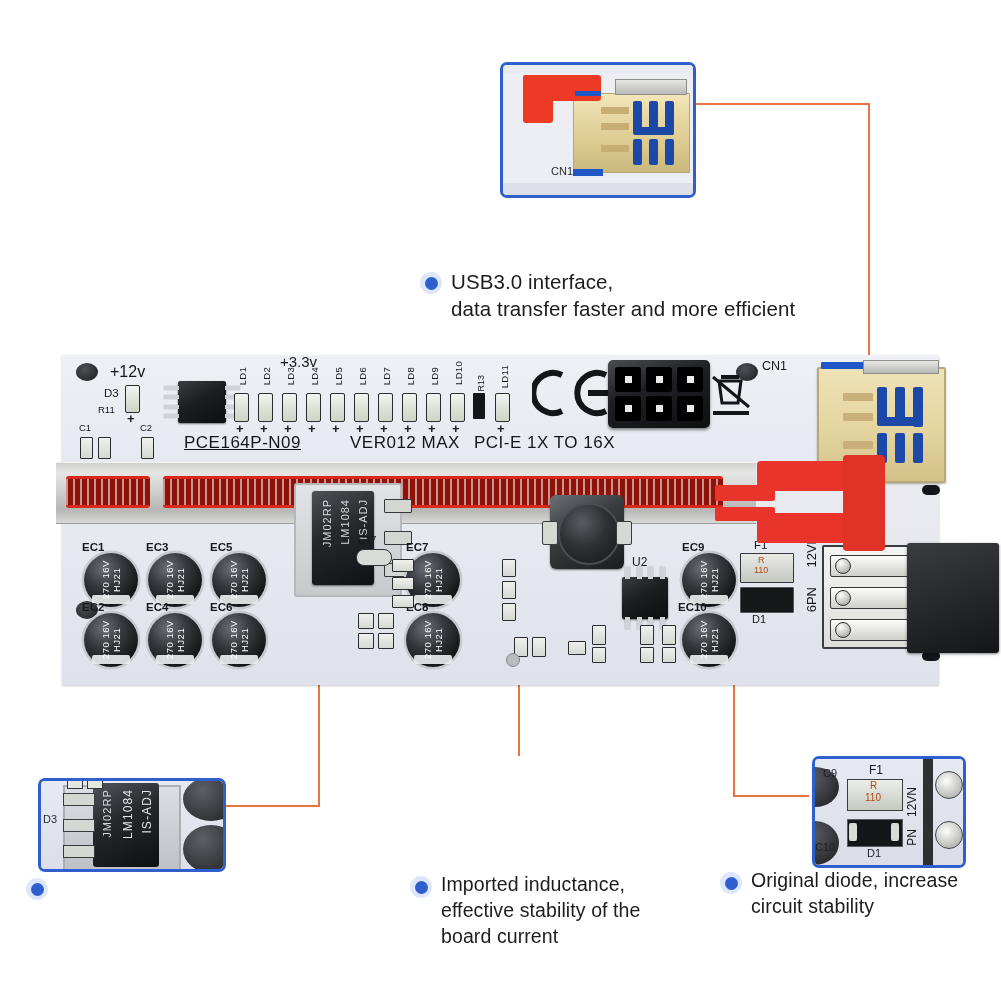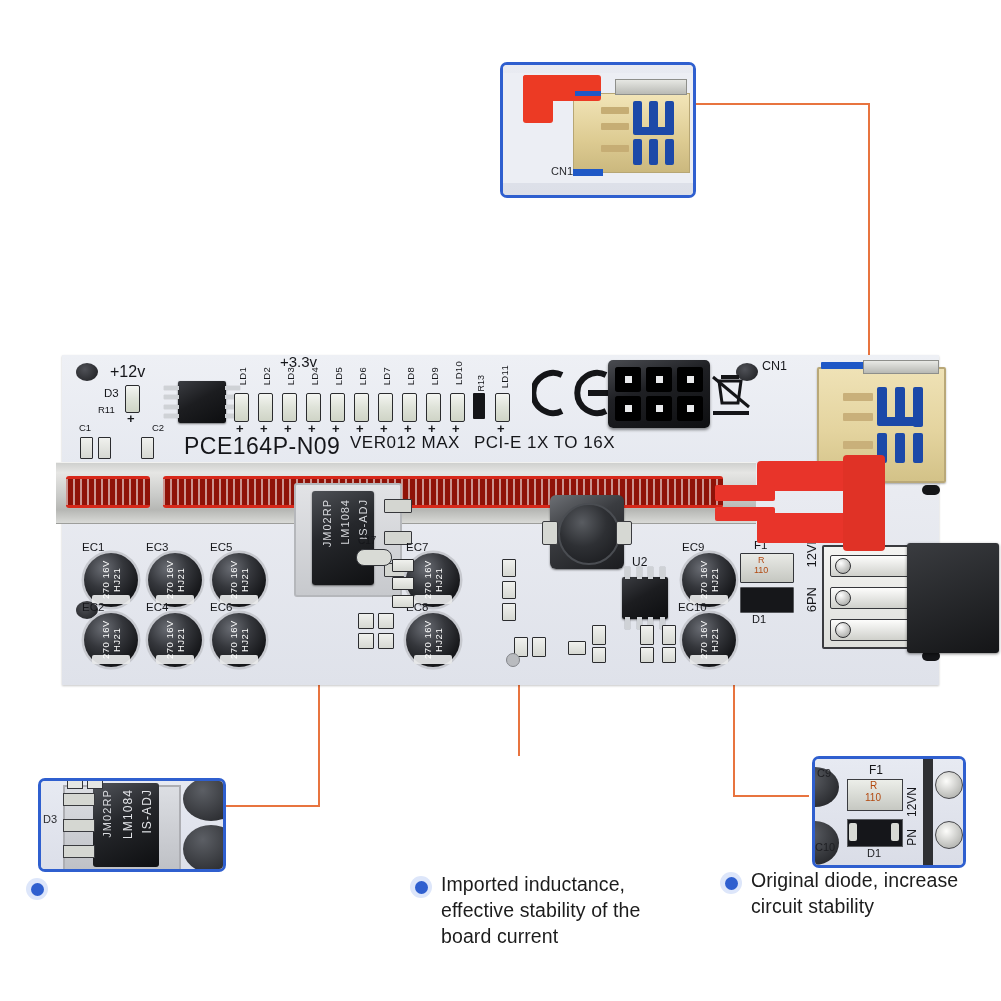--- a/index.html
+++ b/index.html
@@ -71,21 +71,21 @@
   
   .cap{position:absolute;border-radius:50%;
     background:radial-gradient(circle at 36% 28%,#6a6d74 0%,#35373c 38%,#17181b 72%,#0a0a0c 100%);
     box-shadow:0 0 0 2.5px #c7c9cf, 0 1px 2px rgba(0,0,0,.45);
     display:flex;align-items:center;justify-content:center;}
   .cap::after{content:"";position:absolute;left:14%;bottom:6%;width:72%;height:16%;
     background:#e9eaec;border-radius:2px;opacity:.92;}
   .cap-txt{writing-mode:vertical-rl;transform:rotate(180deg);color:#ffffff;
     font-size:9.5px;letter-spacing:.5px;line-height:1.18;text-align:center;z-index:2;
     font-family:"Liberation Sans", sans-serif;}
-  .cap-lab{position:absolute;font-size:11.5px;font-weight:400;color:#17181c;}
+  .cap-lab{position:absolute;font-size:11.5px;font-weight:700;color:#17181c;}
 
   
   .ic{position:absolute;background:linear-gradient(150deg,#3b3d42 0%,#1c1d20 45%,#0d0e10 100%);
     border-radius:2px;box-shadow:0 1px 2px rgba(0,0,0,.5);}
   .pins{position:absolute;display:flex;justify-content:space-around;}
   .pins i{display:block;background:#cfd2d6;box-shadow:0 0 1px rgba(0,0,0,.5);}
 
   
   .led{position:absolute;width:13px;height:27px;border-radius:2px;
     background:linear-gradient(180deg,#f4f5f2 0%,#dfe3d9 48%,#cfd4c6 100%);
@@ -198,20 +198,27 @@
     <div style="position:absolute;left:98px;top:80px;width:28px;height:7px;background:#c6ad74;border-radius:1px;"></div>
 
     <div style="position:absolute;left:20px;top:10px;width:78px;height:26px;background:#ec3a24;border-radius:3px;"></div>
     <div style="position:absolute;left:20px;top:10px;width:30px;height:48px;background:#ec3a24;border-radius:3px;"></div>
 
     <div style="position:absolute;left:70px;top:104px;width:30px;height:7px;background:#1f58c6;"></div>
     <div style="position:absolute;left:72px;top:26px;width:26px;height:5px;background:#1f58c6;"></div>
     <div class="pcb-text" style="left:48px;top:100px;font-size:11px;color:#2b2c30;">CN1</div>
   </div>
 
+  <div class="callout" id="callout-usb">
+    <span class="bullet">
+        <i></i>
+      </span>
+    <span class="ctext">USB3.0 interface,
+data transfer faster and more efficient</span>
+  </div>
 
   <div id="board">
     <div id="board-top"></div>
 
     <div style="position:absolute;left:14px;top:8px;width:22px;height:18px;border-radius:50%;background:radial-gradient(circle at 40% 35%,#4f5157,#1a1b1e);"></div>
     <div style="position:absolute;left:674px;top:8px;width:22px;height:18px;border-radius:50%;background:radial-gradient(circle at 40% 35%,#4f5157,#1a1b1e);"></div>
     <div style="position:absolute;left:14px;top:246px;width:22px;height:18px;border-radius:50%;background:radial-gradient(circle at 40% 35%,#4f5157,#1a1b1e);"></div>
     <div style="position:absolute;left:776px;top:258px;width:22px;height:18px;border-radius:50%;background:radial-gradient(circle at 40% 35%,#4f5157,#1a1b1e);"></div>
 
     <div class="pcb-text" style="left:48px;top:8px;font-size:16px;">+12v</div>
@@ -340,27 +347,27 @@
       <div class="tine" style="left:94px;top:18px;width:10px;height:40px;"></div>
       <div class="tine" style="left:58px;top:48px;width:46px;height:9px;"></div>
       <div class="tine" style="left:58px;top:64px;width:10px;height:30px;"></div>
       <div class="tine" style="left:76px;top:64px;width:10px;height:30px;"></div>
       <div class="tine" style="left:94px;top:64px;width:10px;height:30px;"></div>
       <div class="blade" style="left:24px;top:24px;width:30px;height:8px;"></div>
       <div class="blade" style="left:24px;top:44px;width:30px;height:8px;"></div>
       <div class="blade" style="left:24px;top:72px;width:30px;height:8px;"></div>
     </div>
 
-    <div class="pcb-text" style="left:122px;top:78px;font-size:23px;letter-spacing:.5px;">PCE164P-N09</div>
+    <div class="pcb-text" style="left:122px;top:78px;font-size:17px;letter-spacing:.5px;text-decoration:underline;">PCE164P-N09</div>
     <div class="pcb-text" style="left:288px;top:78px;font-size:17px;letter-spacing:.5px;">VER012 MAX</div>
     <div class="pcb-text" style="left:412px;top:78px;font-size:17px;letter-spacing:.5px;">PCI-E 1X TO 16X</div>
 
     <div class="pcb-text" style="left:17px;top:67px;font-size:9.5px;">C1</div>
     <div class="pcb-text" style="left:36px;top:49px;font-size:9.5px;">R11</div>
-    <div class="pcb-text" style="left:78px;top:67px;font-size:9.5px;margin-left:12px;">C2</div>
+    <div class="pcb-text" style="left:78px;top:67px;font-size:9.5px;">C2</div>
     <div class="smd" style="left:18px;top:82px;width:11px;height:20px;"></div>
     <div class="smd" style="left:36px;top:82px;width:11px;height:20px;"></div>
     <div class="smd" style="left:79px;top:82px;width:11px;height:20px;"></div>
 
     <div id="slot-shroud">
       <div class="slot-red" id="slot-a">
           <div class="slot-pins"></div>
         </div>
       <div class="slot-red" id="slot-b">
           <div class="slot-pins"></div>
@@ -532,21 +539,21 @@
     <div style="position:absolute;left:26px;top:-4px;width:14px;height:10px;background:#e6e7e3;border:1px solid #33353a;"></div>
     <div style="position:absolute;left:46px;top:-4px;width:14px;height:10px;background:#e6e7e3;border:1px solid #33353a;"></div>
   </div>
 
 
   <div class="inset" style="left:812px;top:756px;width:148px;height:106px;">
     <div style="position:absolute;inset:0;background:linear-gradient(180deg,#e7eaf2,#dadde7);"></div>
 
     <div style="position:absolute;left:-24px;top:8px;width:48px;height:40px;border-radius:50%;background:radial-gradient(circle at 40% 30%,#5c5f65,#1a1b1e);"></div>
     <div style="position:absolute;left:-24px;top:62px;width:48px;height:44px;border-radius:50%;background:radial-gradient(circle at 40% 30%,#5c5f65,#1a1b1e);"></div>
-    <div style="position:absolute;left:2px;top:8px;font-size:11px;color:#1e1f23;">C9</div>
+    <div style="position:absolute;left:8px;top:8px;font-size:11px;color:#1e1f23;">C9</div>
     <div style="position:absolute;left:0px;top:82px;font-size:11px;color:#1e1f23;">C10</div>
 
     <div style="position:absolute;left:54px;top:4px;font-size:12px;color:#15161a;">F1</div>
     <div style="position:absolute;left:32px;top:20px;width:54px;height:30px;background:linear-gradient(180deg,#eceee9,#c6c8c2);border:1.5px solid #3b3c40;">
       <span style="position:absolute;left:22px;top:0px;font-size:10px;color:#b3490f;">R</span>
       <span style="position:absolute;left:17px;top:12px;font-size:10px;color:#b3490f;">110</span>
     </div>
 
     <div style="position:absolute;left:32px;top:60px;width:54px;height:26px;background:#15161a;border:1.5px solid #5b5d61;"></div>
     <div style="position:absolute;left:34px;top:64px;width:8px;height:18px;background:#d8dad5;border-radius:2px;"></div>

